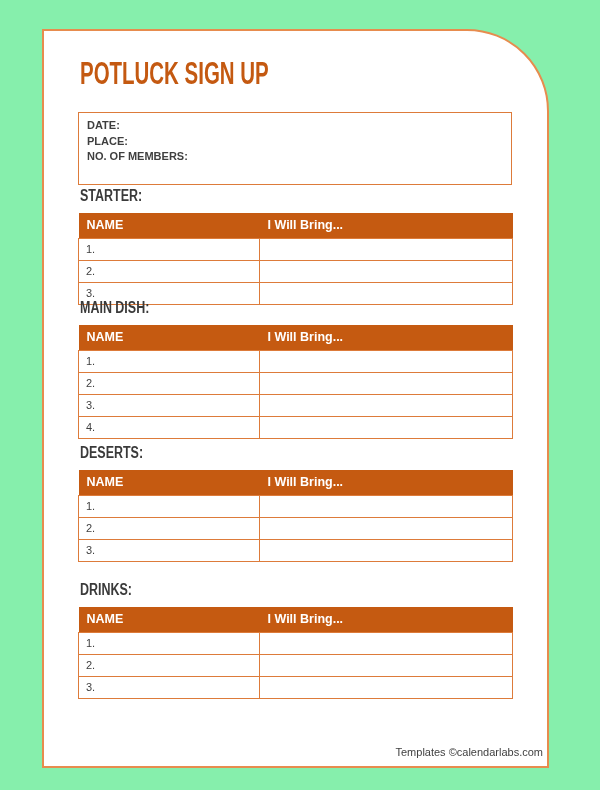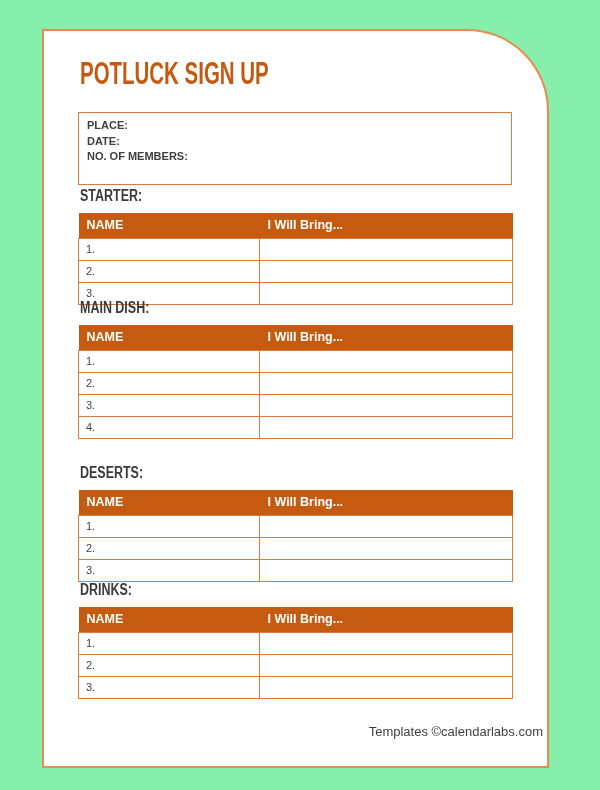--- a/index.html
+++ b/index.html
@@ -30,21 +30,21 @@
   .event-box{
     position:absolute;left:78px;top:112px;width:434px;height:73px;
     box-sizing:border-box;border:1.5px solid var(--line);
     padding:5px 8px;
   }
   .event-line{
     font-size:11px;font-weight:bold;color:var(--text);line-height:15.5px;
     white-space:nowrap;
   }
   .section{position:absolute;left:78px;width:434px;}
-  .s0{top:186px}.s1{top:298px}.s2{top:463px}.s3{top:580px}
+  .s0{top:186px}.s1{top:298px}.s2{top:443px}.s3{top:580px}
   .section-heading{
     font-size:16px;font-weight:bold;color:#3A3A3A;line-height:19px;
     white-space:nowrap;transform:scaleX(0.78);transform-origin:left top;
     margin:0 0 8px 2px;
   }
   table.signup{
     border-collapse:collapse;width:434px;table-layout:fixed;
   }
   table.signup col.c1{width:181px;}
   table.signup col.c2{width:253px;}
@@ -55,35 +55,35 @@
     border:none;
     margin-left:27px;
   }
   table.signup tbody td{
     border:1px solid var(--line);
     height:22px;box-sizing:border-box;
     font-size:11px;color:var(--text);
     padding:0 7px;background:#fff;
   }
   .footer{
-    position:absolute;left:42px;top:725px;width:501px;
-    text-align:right;font-size:13px;color:var(--text);line-height:14px;
+    position:absolute;left:42px;top:745px;width:501px;
+    text-align:right;font-size:11px;color:var(--text);line-height:14px;
   }
 </style>
 </head>
 <body>
 
 <div class="page">
   <div class="frame"></div>
 
   <div class="title">POTLUCK SIGN UP</div>
 
   <div class="event-box">
+    <div class="event-line">DATE:</div>
     <div class="event-line">PLACE:</div>
-    <div class="event-line">DATE:</div>
     <div class="event-line">NO. OF MEMBERS:</div>
   </div>
 
   <div class="section s0">
     <div class="section-heading">STARTER:</div>
     <table class="signup">
       <colgroup>
           <col class="c1">
           <col class="c2">
         </colgroup>

